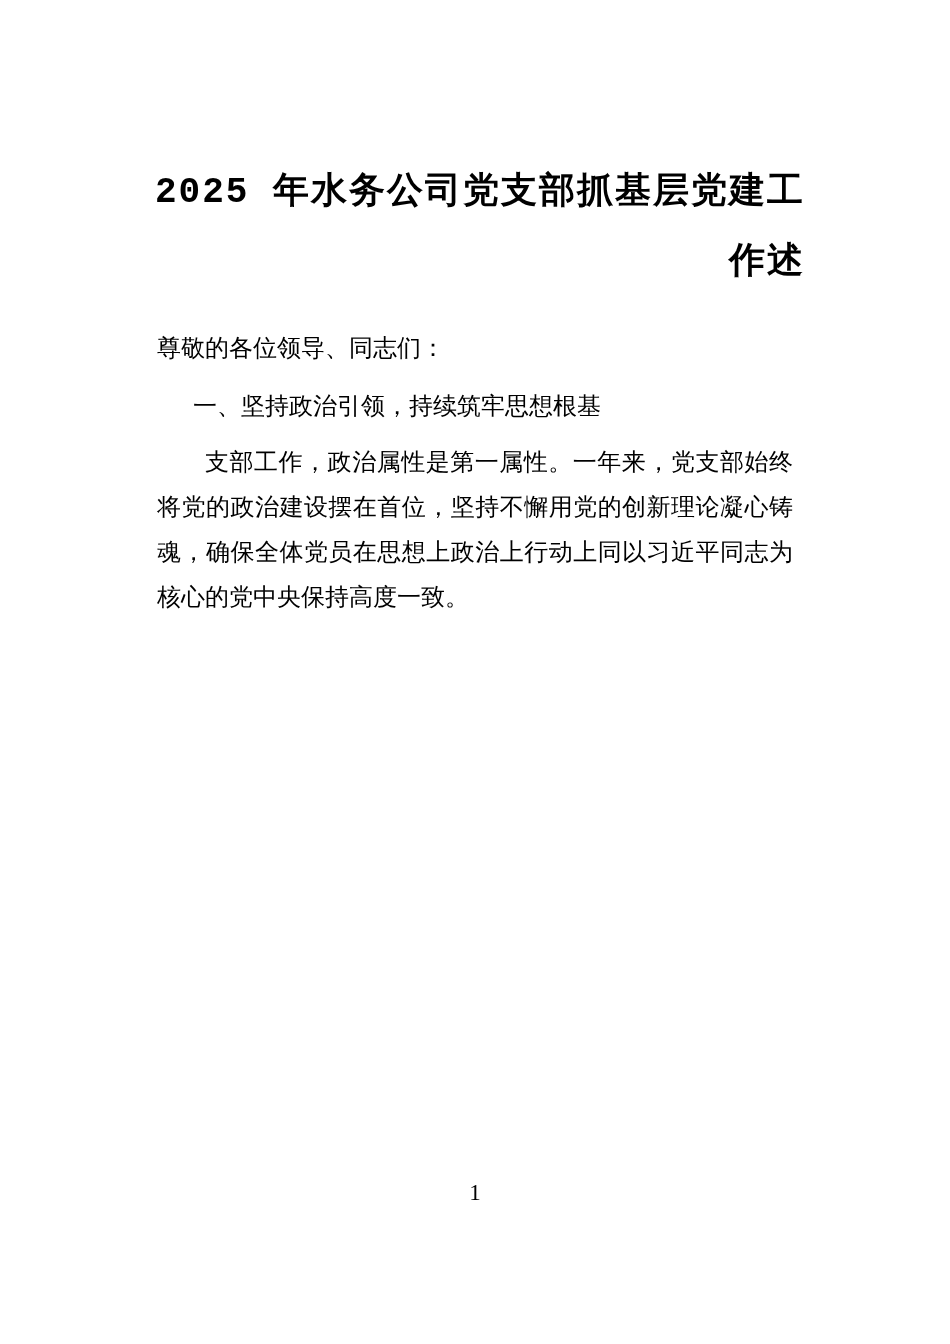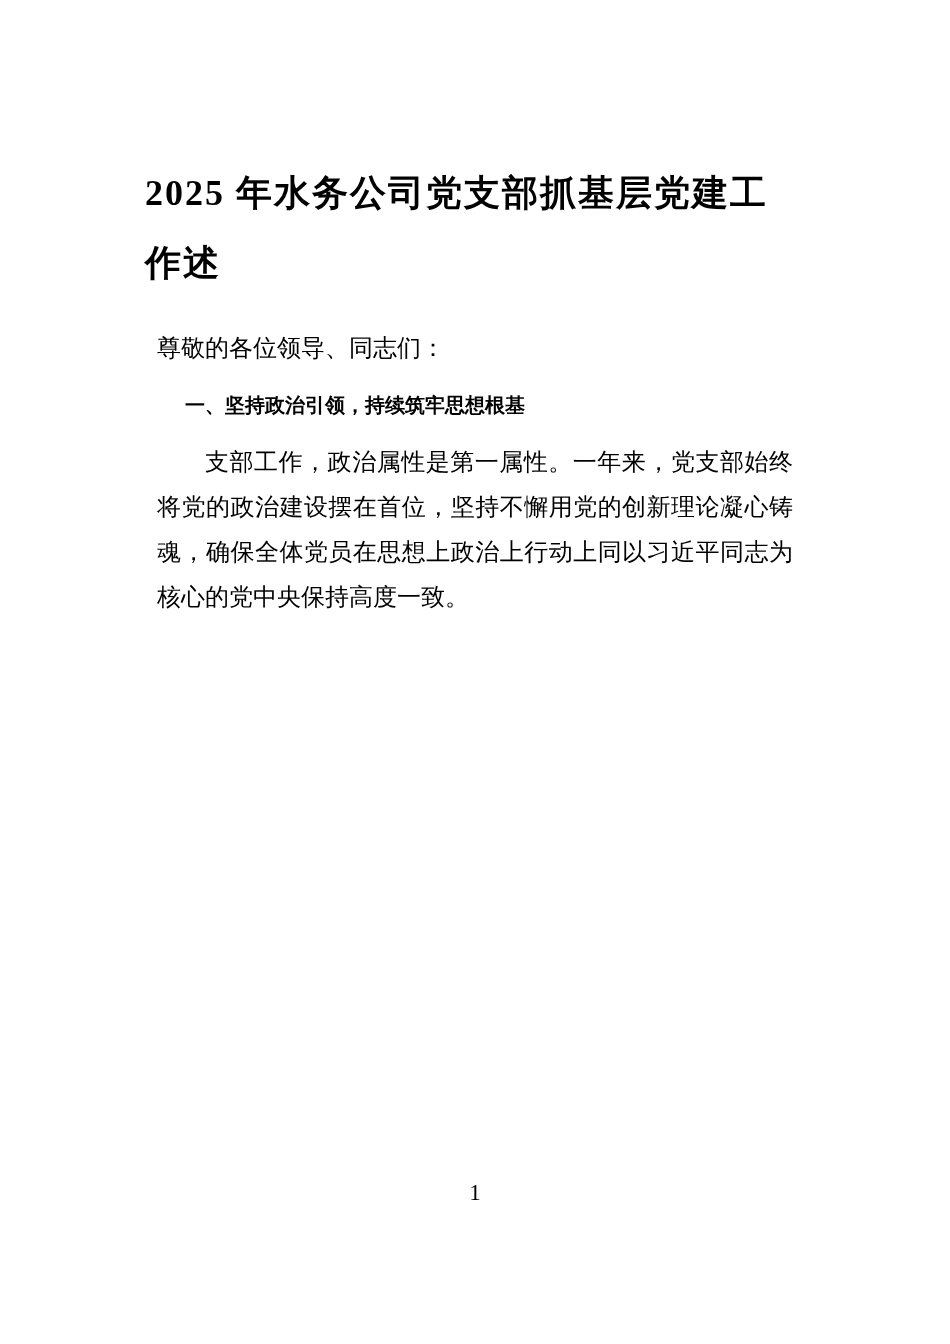--- a/index.html
+++ b/index.html
@@ -14,26 +14,26 @@
     margin: 0 auto;
     background: #ffffff;
     box-sizing: border-box;
     padding: 158px 145px 0 145px;
     color: #000000;
     font-family: "Liberation Serif", serif;
     overflow: hidden;
   }
   .doc-title {
     margin: 0 0 28px 0;
-    text-align: left;
+    text-align: right;
     font-size: 36px;
     line-height: 70px;
     font-weight: bold;
     letter-spacing: 2px;
-    font-family: Liberation Serif, serif;
+    font-family: Liberation Mono, monospace;
   }
   .doc-title .title-line {
     display: block;
   }
   .body-text {
     font-size: 24px;
     line-height: 45px;
     text-align: justify;
     text-justify: inter-ideograph;
   }
@@ -41,23 +41,23 @@
     margin: 12px;
   }
   .salutation {
     text-indent: 0;
   }
   .para {
     text-indent: 2em;
   }
   .section-heading {
     margin: 0;
-    font-size: 20px;
+    font-size: 24px;
     line-height: 45px;
-    font-weight: bold;
+    font-weight: normal;
     text-indent: 2em;
     font-family: "Liberation Sans", sans-serif;
   }
   .lead-bold {
     font-weight: bold;
     font-family: "Liberation Sans", sans-serif;
   }
   .page-number {
     position: absolute;
     left: 0;

